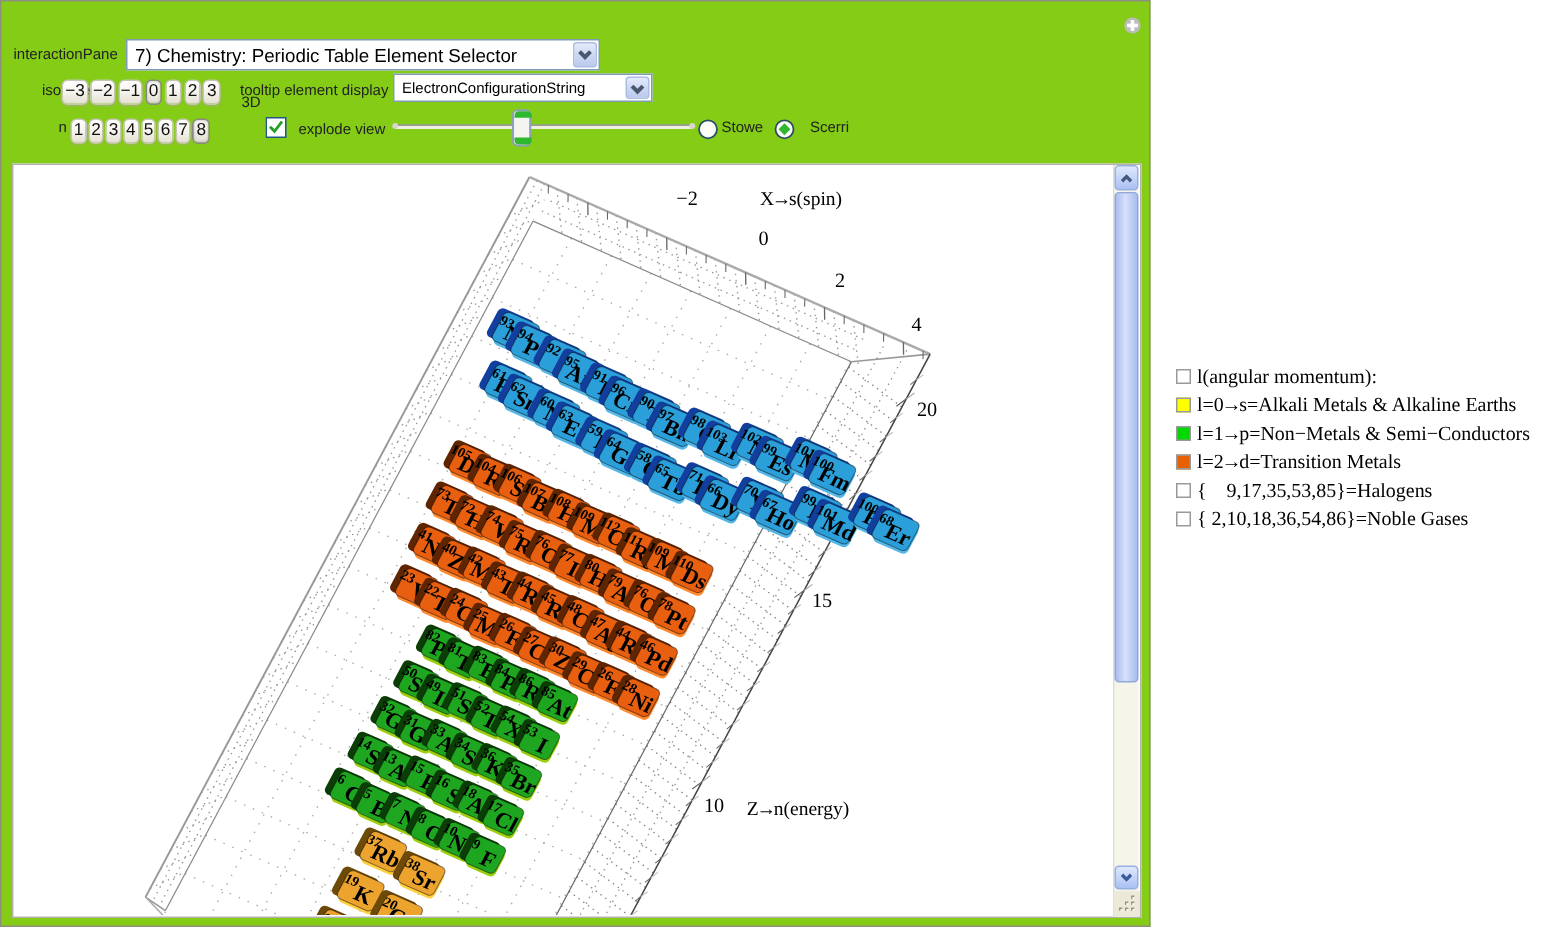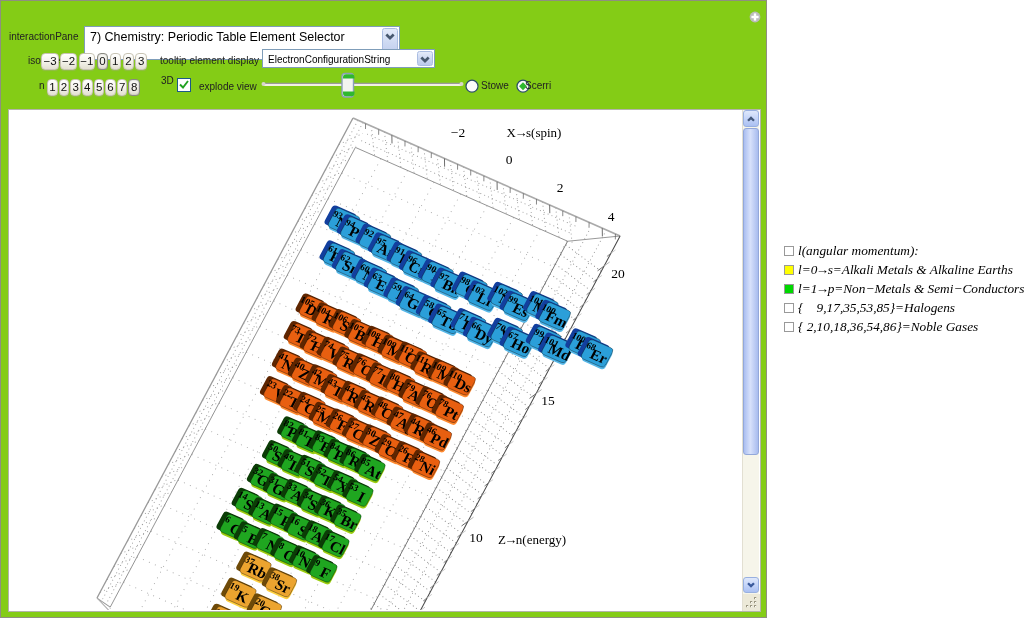--- a/index.html
+++ b/index.html
@@ -6,36 +6,36 @@
 .lab { position:absolute; font-size:10px; color:#222; white-space:nowrap; }
 .dd { position:absolute; border:1px solid #7f9db9; background:#fff; }
 .ddtext { position:absolute; left:5px; top:2.5px; font-size:12px; color:#000; white-space:nowrap; }
 .ddbtn { position:absolute; right:1px; top:1px; bottom:1px; width:16px; border:1px solid #aabde2; border-radius:2.5px;
   background:linear-gradient(180deg,#e4ebfa 0%,#cdd9f2 50%,#bcc9ec 100%); }
 .btn { position:absolute; height:17.5px; border:1px solid #c8c4b4; border-radius:4px; color:#111;
   background:linear-gradient(180deg,#ffffff 0%,#f5f3ec 50%,#e3e0d2 100%); font-size:11.5px; text-align:center; line-height:15.5px;
   box-shadow:0 1px 1px rgba(170,165,150,.4); }
 .btn.sel { background:linear-gradient(180deg,#fcfcfa 0%,#f0eee6 60%,#e0ddd0 100%); border:1px solid #8a8a82; box-shadow:inset 0 0 2px rgba(120,120,110,.55); }
 #legend { position:absolute; left:784px; top:243px; font-family:"Liberation Serif", serif; font-size:13.3px; color:#000; }
-.lrow { height:19px; white-space:nowrap;font-style:italic; }
+.lrow { height:19px; white-space:nowrap; }
 .ar { margin:0 -1.5px; }
 .sq { display:inline-block; width:10px; height:10px; border:1px solid #999; margin-right:4px; vertical-align:-1px; }
 #plot { position:absolute; left:7px; top:108px; width:753px; height:503px; border:1px solid #b3b3ab; background:#fff; }
 .sb { position:absolute; }
 </style></head>
 <body>
 <div id="widget">
   <svg width="14" height="14" style="position:absolute;left:747px;top:9px">
       <circle cx="7" cy="7" r="5.4" fill="#bcbcbc"></circle>
       <rect x="5.8" y="3.4" width="2.4" height="7.2" fill="#fff"></rect>
       <rect x="3.4" y="5.8" height="2.4" width="7.2" fill="#fff"></rect>
     </svg>
 
   <div class="lab" style="left:8px;top:30px;">interactionPane</div>
-  <div class="dd" style="left:83px;top:25px;width:316px;height:34px;">
+  <div class="dd" style="left:83px;top:25px;width:316px;height:21px;">
     <div class="ddtext" style="font-size:12.5px;">7) Chemistry: Periodic Table Element Selector</div>
     <div class="ddbtn">
         <svg width="14" height="17" style="display:block;margin:0 auto">
           <path d="M2.4 6.4 L7 11 L11.6 6.4 L9.7 4.5 L7 7.2 L4.3 4.5 Z" fill="#47586f"></path>
         </svg>
       </div>
   </div>
 
   <div class="lab" style="left:7px;top:54px;margin-left:20px;">isotope</div>
   <div class="btn" style="left:40.0px;top:51.5px;width:18.0px;">−3</div>
@@ -57,21 +57,21 @@
 
   <div class="lab" style="left:38px;top:79px;">n</div>
   <div class="btn" style="left:46.2px;top:77.5px;width:10.5px;">1</div>
   <div class="btn" style="left:57.6px;top:77.5px;width:10.8px;">2</div>
   <div class="btn" style="left:69.2px;top:77.5px;width:11.0px;">3</div>
   <div class="btn" style="left:80.8px;top:77.5px;width:10.9px;">4</div>
   <div class="btn" style="left:92.7px;top:77.5px;width:10.8px;">5</div>
   <div class="btn" style="left:104.0px;top:77.5px;width:10.7px;">6</div>
   <div class="btn" style="left:115.7px;top:77.5px;width:10.8px;">7</div>
   <div class="btn sel" style="left:127.3px;top:77.5px;width:11.8px;">8</div>
-  <div class="lab" style="left:160px;top:74px;text-align:right;">3D</div>
+  <div class="lab" style="left:160px;top:62px;text-align:right;">3D</div>
   <svg width="15" height="15" style="position:absolute;left:176px;top:77px">
       <rect x="0.5" y="0.5" width="13" height="13" fill="#fff" stroke="#1d5987"></rect>
       <path d="M3 6.5 L6 9.5 L11 3" stroke="#21a121" stroke-width="1.9" fill="none"></path>
     </svg>
   <div class="lab" style="left:198px;top:80px;">explode view</div>
   <svg width="210" height="30" style="position:absolute;left:258px;top:70px">
     <line x1="5" y1="12.5" x2="202" y2="12.5" stroke="#9a9a96" stroke-width="1.3"></line>
     <line x1="5" y1="14" x2="202" y2="14" stroke="#f2f0e4" stroke-width="2"></line>
     <circle cx="4.5" cy="13" r="2" fill="#d8d6cc"></circle>
       <circle cx="202.5" cy="13" r="2" fill="#d8d6cc"></circle>
@@ -80,21 +80,21 @@
       <path d="M84 6.5 q0 -3.3 3 -3.3 h5.5 q3 0 3 3.3 l0 1 h-11.5 z" fill="#2fb82f"></path>
       <path d="M84 22 q0 3.3 3 3.3 h5.5 q3 0 3 -3.3 l0 -1.4 h-11.5 z" fill="#2fb82f"></path>
     </g>
   </svg>
   <svg width="120" height="16" style="position:absolute;left:464px;top:78px">
     <circle cx="7" cy="7.2" r="6" fill="#fcfcf8" stroke="#2b4d68" stroke-width="1.2"></circle>
     <circle cx="58" cy="7.2" r="6" fill="#fcfcf8" stroke="#2b4d68" stroke-width="1.2"></circle>
     <rect x="55.2" y="4.4" width="5.6" height="5.6" fill="#2fb82f" transform="rotate(45 58 7.2)"></rect>
   </svg>
   <div class="lab" style="left:480px;top:79px;">Stowe</div>
-  <div class="lab" style="left:524px;top:79px;text-align:right;">Scerri</div>
+  <div class="lab" style="left:539px;top:79px;text-align:right;">Scerri</div>
 
   <div id="plot">
       <svg width="752" height="501" viewBox="0 0 752 501" style="position:absolute;left:0;top:0">
 <defs>
           <clipPath id="pc">
             <rect x="0" y="0" width="733" height="500"></rect>
           </clipPath>
         </defs>
 <g clip-path="url(#pc)">
 <g transform="matrix(0.9147,0.4043,-0.4706,0.8824,344.00,8.00)" font-family="Liberation Serif, serif">
@@ -1111,15 +1111,16 @@
         </g>
       </svg>
     </div>
   </div>
 </div>
 
 <div id="legend">
   <div class="lrow"><span class="sq" style="background:#fff;"></span>l(angular momentum):</div>
   <div class="lrow"><span class="sq" style="background:#ffff00;"></span>l=0<span class="ar">→</span>s=Alkali Metals &amp; Alkaline Earths</div>
   <div class="lrow"><span class="sq" style="background:#00d800;"></span>l=1<span class="ar">→</span>p=Non−Metals &amp; Semi−Conductors</div>
+  <div class="lrow"><span class="sq" style="background:#e86000;"></span>l=2<span class="ar">→</span>d=Transition Metals</div>
   <div class="lrow"><span class="sq" style="background:#fff;"></span>{&nbsp;&nbsp;&nbsp;&nbsp;9,17,35,53,85}=Halogens</div>
   <div class="lrow"><span class="sq" style="background:#fff;"></span>{&nbsp;2,10,18,36,54,86}=Noble Gases</div>
 </div>
 
 </body></html>

